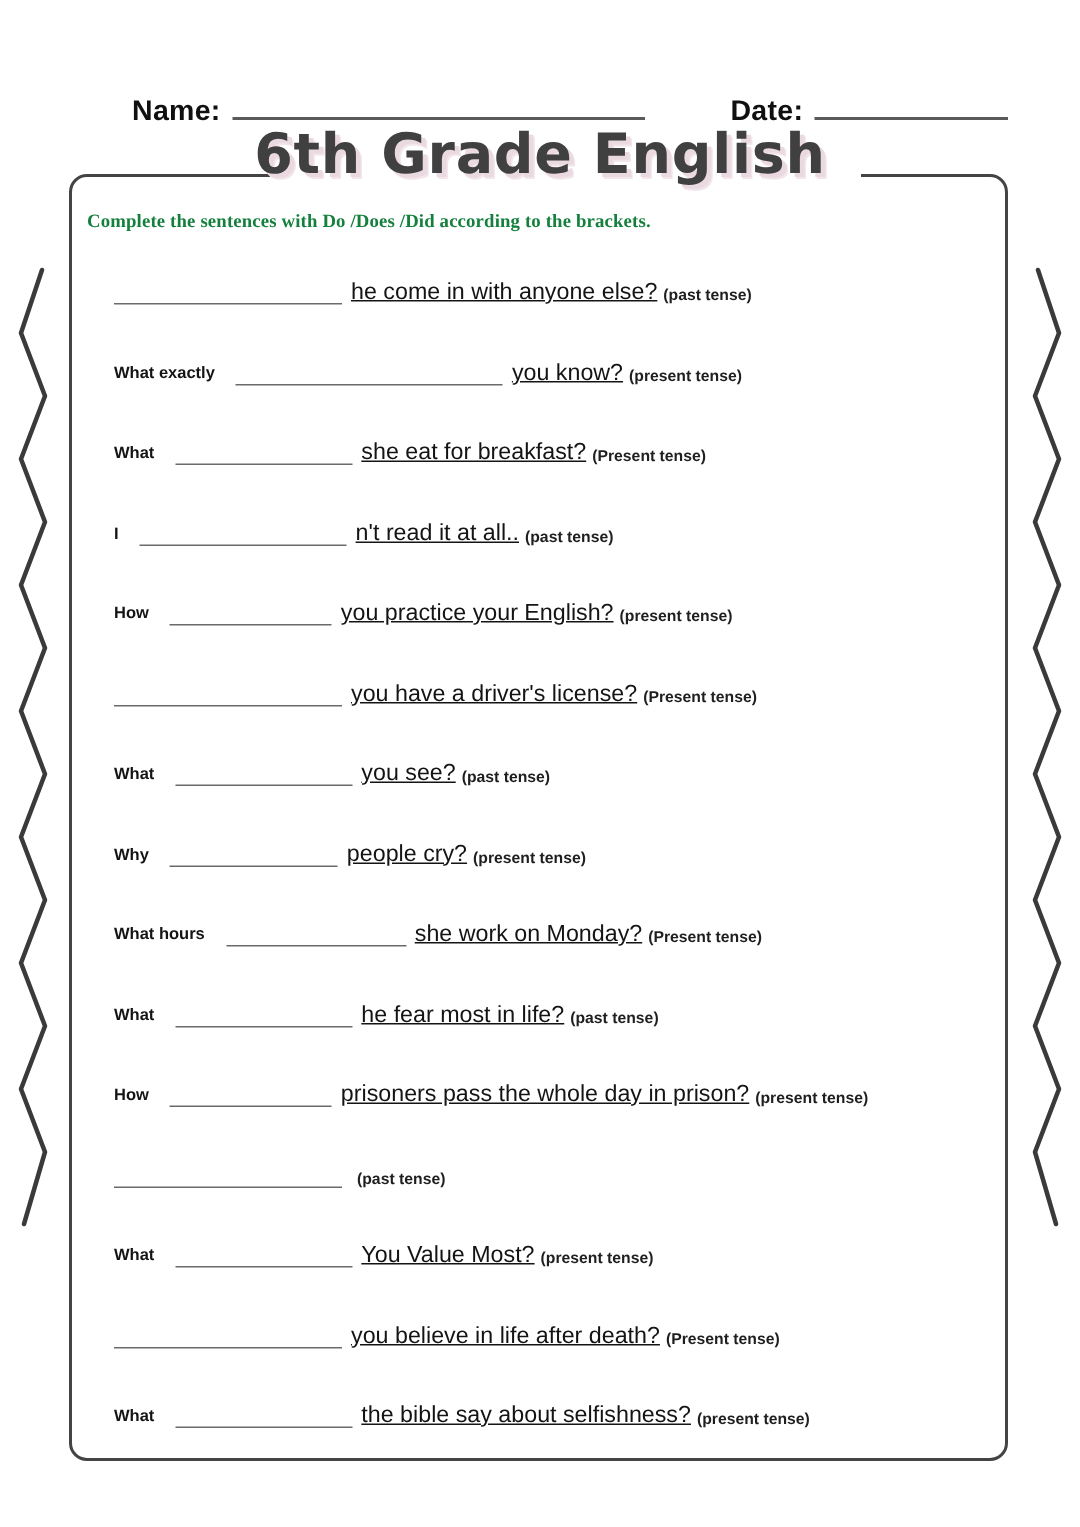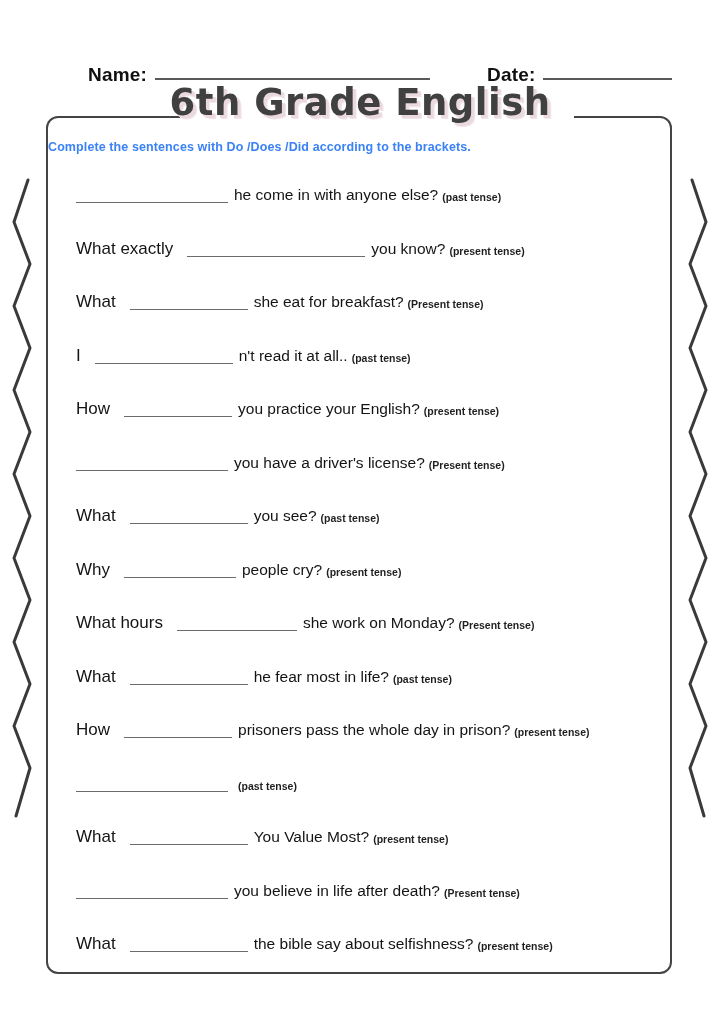--- a/index.html
+++ b/index.html
@@ -76,61 +76,63 @@
     letter-spacing: 0.5px;
     color: #404040;
     text-shadow: 3px 3px 0 #ead9e0, 4px 4px 0 #f2e6ea;
     white-space: nowrap;
     line-height: 1;
   }
 
   
   .instruction {
     position: absolute;
-    left: 48px;
+    left: 58px;
     top: 140px;
     font-size: 12.5px;
     font-weight: 600;
     letter-spacing: 0.1px;
-    color: #3b82f6;
-    white-space: nowrap;
+    color: #15803d;
+    white-space: nowrap;
+    font-family: Liberation Serif, serif;
   }
 
   
   .questions {
     position: absolute;
     left: 76px;
     top: 182px;
     width: 580px;
   }
   .q-row {
     height: 53.5px;
     display: flex;
     align-items: flex-start;
     white-space: nowrap;
   }
   .q-lead {
-    font-size: 17px;
-    font-weight: 400;
+    font-size: 11px;
+    font-weight: 700;
     color: #141414;
     line-height: 22px;
     padding-top: 2px;
   }
   .q-blank {
     display: inline-block;
     border-bottom: 1.6px solid #6b6b6b;
     height: 20px;
     flex: none;
   }
   .q-tail {
     font-size: 15.5px;
     font-weight: 500;
     color: #141414;
     line-height: 22px;
     padding-top: 2px;
+    text-decoration: underline;
   }
   .q-tense {
     font-size: 10.5px;
     font-weight: 600;
     color: #1f1f1f;
     line-height: 22px;
     padding-top: 4px;
     padding-left: 4px;
   }
 

